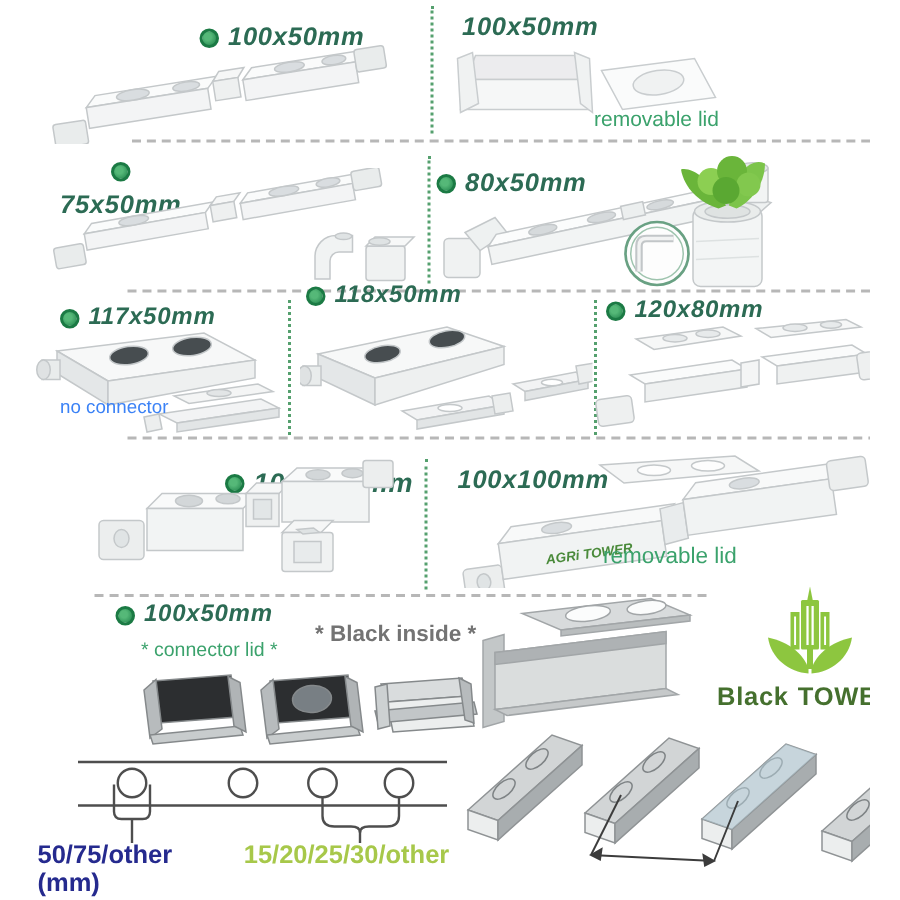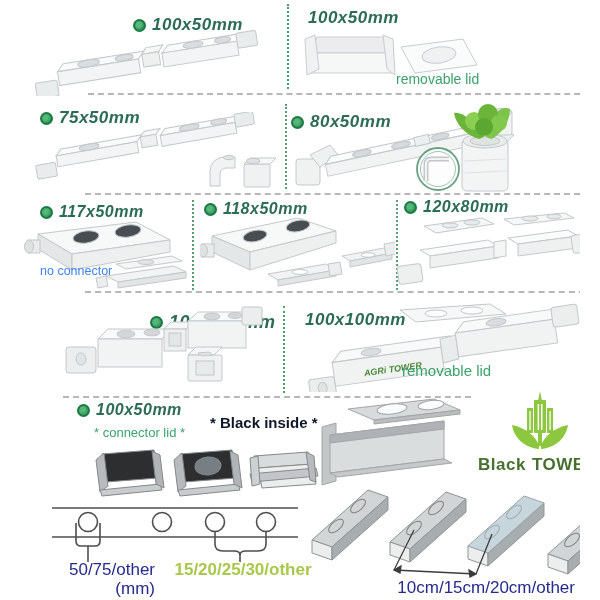--- a/index.html
+++ b/index.html
@@ -6,23 +6,23 @@
   .page{position:relative;width:580px;height:600px;background:#fff;overflow:hidden;
         font-family:"Liberation Sans",sans-serif;}
   .abs{position:absolute;}
   .size-label{display:flex;align-items:center;gap:6px;white-space:nowrap;}
   .size-text{font-style:italic;font-weight:bold;color:#2c6b54;letter-spacing:.5px;}
   .fs17{font-size:17px;} .fs16{font-size:16px;} .fs18{font-size:18px;}
   .bullet{width:9px;height:9px;border-radius:50%;border:2px solid #1b7a44;
           background:radial-gradient(circle at 40% 40%, #55b878 30%, #1e8049 100%);flex:0 0 auto;}
   .note-green{color:#3ba26c;font-size:14px;white-space:nowrap;}
   .note-small{color:#3b82f6;font-size:12.5px;white-space:nowrap;}
-  .note-black{color:#0f172a;font-size:15px;font-weight:bold;white-space:nowrap;}
-  .navy{color:#252a8e;font-weight:normal;font-size:17px;text-align:right;line-height:19px;}
-  .lime{color:#a7c84a;font-weight:bold;font-size:17px;text-align:center;line-height:19px;margin-left:12px;}
+  .note-black{color:#737373;font-size:15px;font-weight:bold;white-space:nowrap;}
+  .navy{color:#252a8e;font-weight:bold;font-size:17px;text-align:left;line-height:19px;}
+  .lime{color:#a7c84a;font-weight:bold;font-size:17px;text-align:center;line-height:19px;}
   .brand-text{font-weight:bold;font-size:17px;color:#45702e;letter-spacing:.5px;
               text-align:center;white-space:nowrap;}
   .brand-text .gap{display:inline-block;width:6px;}
   .hdash{border-top:2px dashed #b7b7b7;height:0;}
   .vdots{border-left:2px dotted #55a06e;width:0;}
   svg{display:block;}
 </style>
 </head>
 <body>
 
@@ -68,21 +68,21 @@
       <polygon points="14,10 80,10 86,26 8,26" fill="#ececee"></polygon>
       <polygon points="8,26 86,26 90,46 4,46" fill="#f6f7f7"></polygon>
       <polygon points="2,12 12,8 16,42 4,48" fill="#f0f2f2"></polygon>
       <polygon points="80,8 90,12 92,48 84,42" fill="#f0f2f2"></polygon>
       <polygon points="98,20 160,12 174,38 112,46" fill="#fafbfb"></polygon>
       <ellipse cx="136" cy="28" rx="17" ry="8" transform="rotate(-8 136 28)" fill="#f0f2f2"></ellipse>
     </g>
   </svg>
   <div class="abs note-green" style="left:396px;top:71px;">removable lid</div>
 
-  <div class="abs size-label" style="left:40px;top:108px;">
+  <div class="abs size-label" style="left:40px;top:108px;flex-direction:column;">
     <span class="bullet"></span>
     <span class="size-text fs17">75x50mm</span>
   </div>
   <svg class="abs" style="left:32px;top:112px;" width="250" height="78" viewBox="0 0 250 78">
     <g stroke="#c4c8ca" stroke-width="1">
       <g transform="rotate(-10 115 35)">
         <rect x="2" y="34" width="20" height="14" rx="2" fill="#e9ecec"></rect>
         <polygon points="24,28 30,22 112,22 106,28" fill="#fafbfb"></polygon>
         <rect x="24" y="28" width="82" height="11" fill="#f3f4f5"></rect>
         <ellipse cx="58" cy="25" rx="10" ry="3" fill="#d9dde0"></ellipse>
@@ -162,21 +162,21 @@
         <polygon points="92,46 148,38 158,43 102,51" fill="#f4f5f5"></polygon>
         <ellipse cx="122" cy="44" rx="8" ry="2.4" fill="#e2e5e6"></ellipse>
         <polygon points="82,58 150,48 162,54 94,64" fill="#f2f3f4"></polygon>
         <polygon points="94,64 162,54 162,60 94,70" fill="#e2e5e6"></polygon>
         <polygon points="72,60 82,58 84,68 74,70" fill="#eceeee"></polygon>
       </g>
     </g>
   </svg>
   <div class="abs note-small" style="left:40px;top:264px;">no connector</div>
 
-  <div class="abs size-label" style="left:204px;top:200px;">
+  <div class="abs size-label" style="left:204px;top:188px;">
     <span class="bullet"></span>
     <span class="size-text fs16">118x50mm</span>
   </div>
   <svg class="abs" style="left:200px;top:212px;" width="195" height="80" viewBox="0 0 195 80">
     <g stroke="#c4c8ca" stroke-width="1">
       <polygon points="12,24 98,6 136,19 50,40" fill="#f7f8f8"></polygon>
       <ellipse cx="55" cy="24" rx="12" ry="5.5" transform="rotate(-11 55 24)" fill="#474d50"></ellipse>
       <ellipse cx="98" cy="14" rx="12" ry="5.5" transform="rotate(-11 98 14)" fill="#474d50"></ellipse>
       <polygon points="12,24 12,40 50,58 50,40" fill="#e4e7e8"></polygon>
       <polygon points="50,40 136,19 136,31 50,58" fill="#eef0f0"></polygon>
@@ -382,15 +382,14 @@
     <polygon points="158,64 214,14 234,21 178,71" fill="#bcd6e2" opacity="0.5"></polygon>
     <use href="#bar" x="236" y="16"></use>
     <g stroke="#3c3c3c" stroke-width="1.3">
       <line x1="104" y1="48" x2="84" y2="88"></line>
       <line x1="182" y1="52" x2="166" y2="92"></line>
       <line x1="84" y1="88" x2="166" y2="92"></line>
       <polygon points="84,88 91,84 90,91" fill="#3c3c3c"></polygon>
       <polygon points="166,92 159,88 160,95" fill="#3c3c3c"></polygon>
     </g>
   </svg>
-  <div class="abs navy" style="left:335px;top:578px;width:240px;">10cm/15cm/20cm/other</div>
 
 </div>
 
 </body></html>

